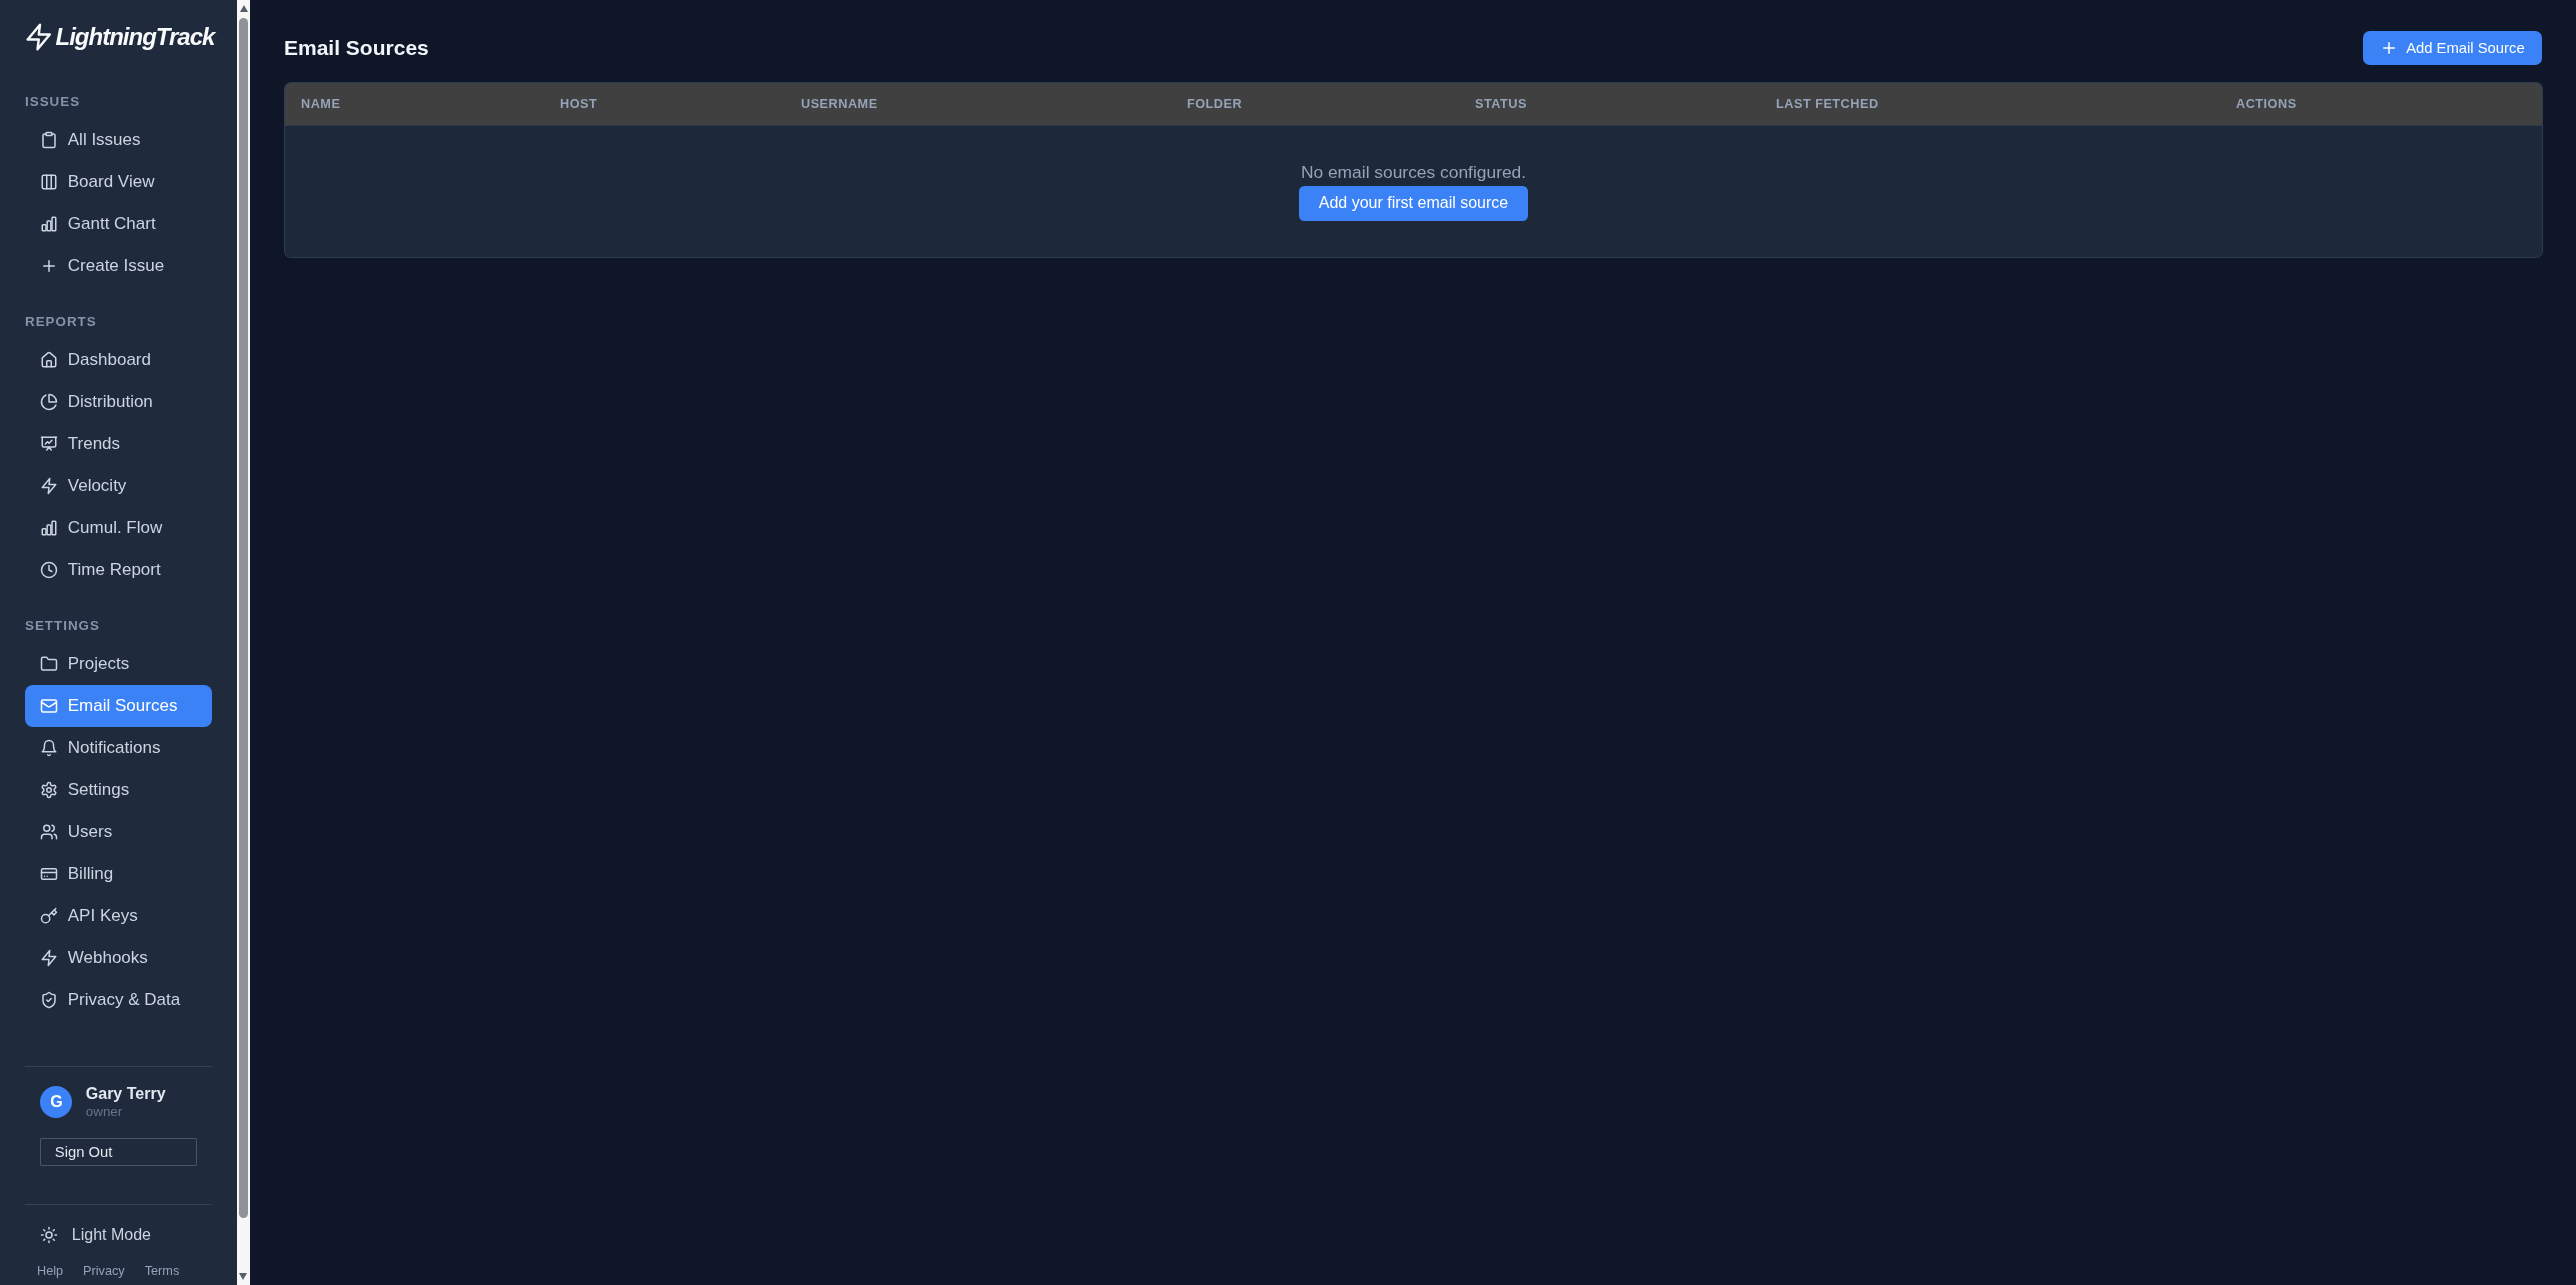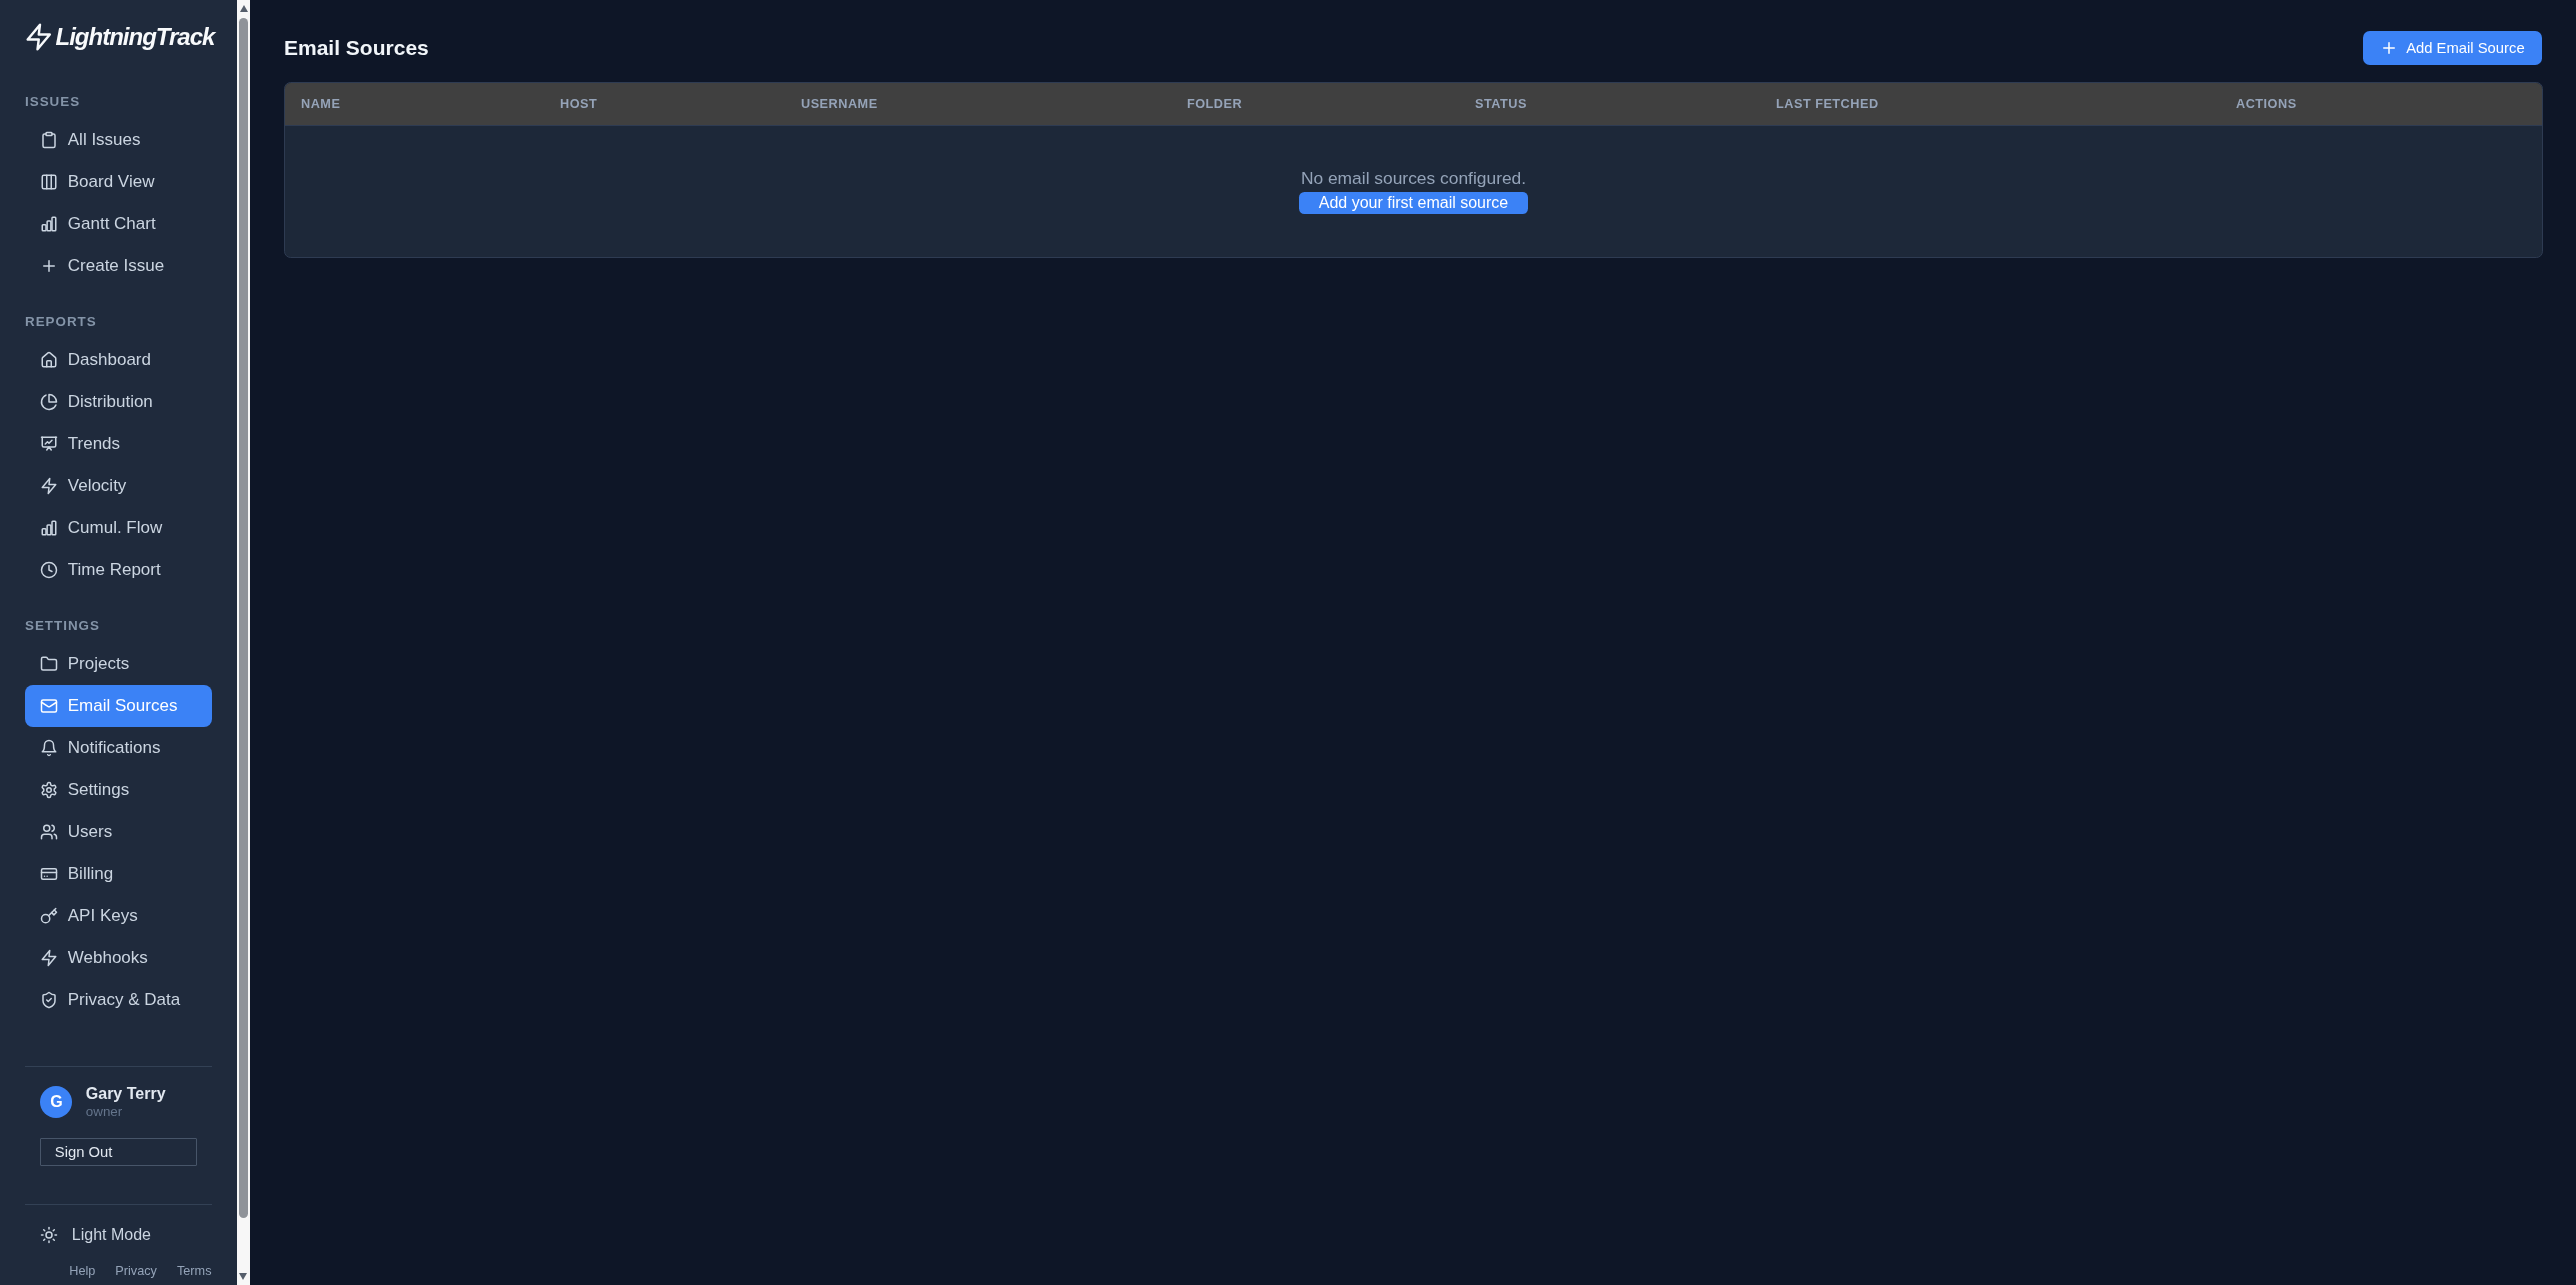--- a/index.html
+++ b/index.html
@@ -39,21 +39,21 @@
   .user-role { font-size:13.4px; color:#64748b; line-height:1.3; }
   .signout-btn {
     display:block; margin:17.4px 0 0 15.4px; width:157px; height:28px;
     background:transparent; border:0.7px solid #475569; border-radius:1px;
     color:#e2e8f0; font-size:14.8px; text-align:left; padding-left:13.4px; cursor:pointer;
     font-family:"Liberation Sans", sans-serif;
   }
   .divider2 { border-top:0.7px solid #334155; margin-top:38px; }
   .theme-row { display:flex; align-items:flex-start; gap:13.4px; margin-top:21.5px; padding-left:15.4px; color:#cbd5e1; font-size:16px; cursor:pointer; }
   .theme-row .nico { width:18px; height:18px; color:#cbd5e1; }
-  .footer-links { display:flex; gap:20px; margin-top:20px; padding-left:12px;justify-content:flex-end; }
+  .footer-links { display:flex; gap:20px; margin-top:20px; padding-left:12px; }
   .footer-links span { font-size:12.7px; color:#94a3b8; cursor:pointer; }
 
   
   .sb-track { position:absolute; left:237px; top:0; width:13.4px; height:1285px; background:#f7f7f7; }
   .sb-arrow-up {
     width:0; height:0; margin:4.7px auto 0 auto;
     border-left:4.7px solid transparent; border-right:4.7px solid transparent; border-bottom:7.4px solid #555e6b;
   }
   .sb-thumb { position:absolute; left:2px; top:18px; width:9.4px; height:1200px; background:#8f9399; border-radius:5.4px; }
   .sb-arrow-down {
@@ -80,21 +80,21 @@
     height:43px; display:flex; align-items:center; padding-left:16px;
     background:#404040; border-bottom:0.7px solid #2e3b52;
   }
   .th { font-size:12.7px; font-weight:bold; letter-spacing:0.5px; color:#95a3b8; text-transform:uppercase; }
   .c0{width:259px;} .c1{width:241px;} .c2{width:386px;} .c3{width:288px;} .c4{width:301px;} .c5{width:460px;} .c6{flex:1;}
   .tbody-empty {
     height:131px; display:flex; flex-direction:column; align-items:center; justify-content:center; gap:3px;
   }
   .empty-msg { font-size:17.4px; color:#94a3b8; }
   .empty-cta {
-    height:22px; padding:0 20px; background:#3b82f6; border:none; border-radius:5.4px;
+    height:35px; padding:0 20px; background:#3b82f6; border:none; border-radius:5.4px;
     color:#ffffff; font-size:16px; cursor:pointer; font-family:"Liberation Sans", sans-serif;
   }
 </style>
 </head>
 <body>
 
 <div class="screen">
 
   <aside class="sidebar">
 

